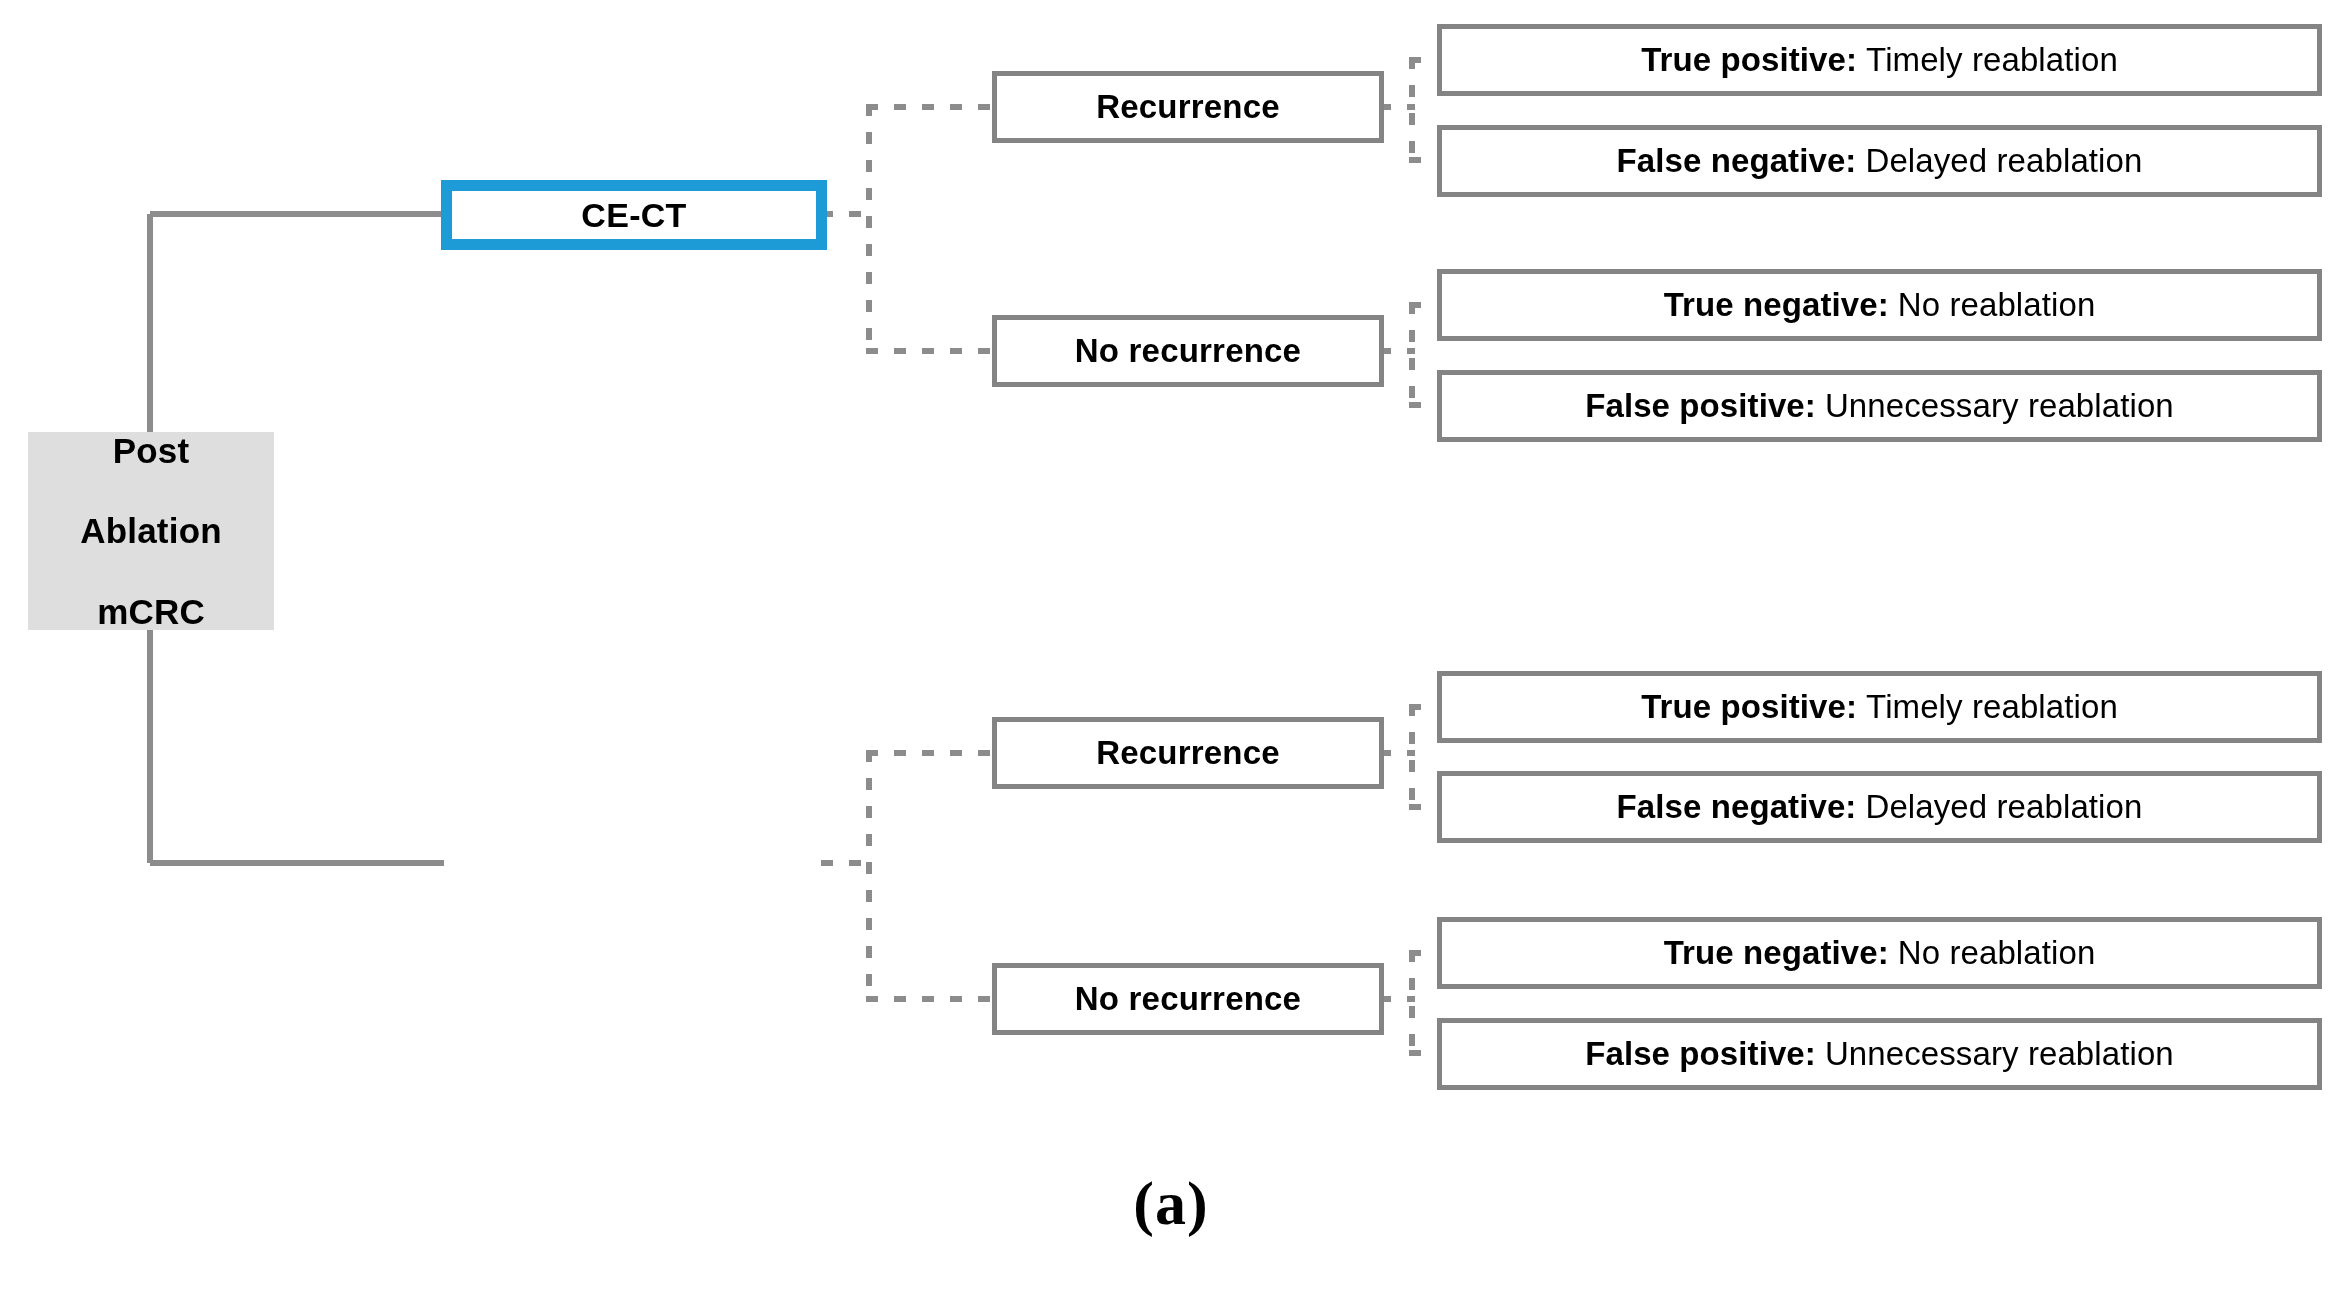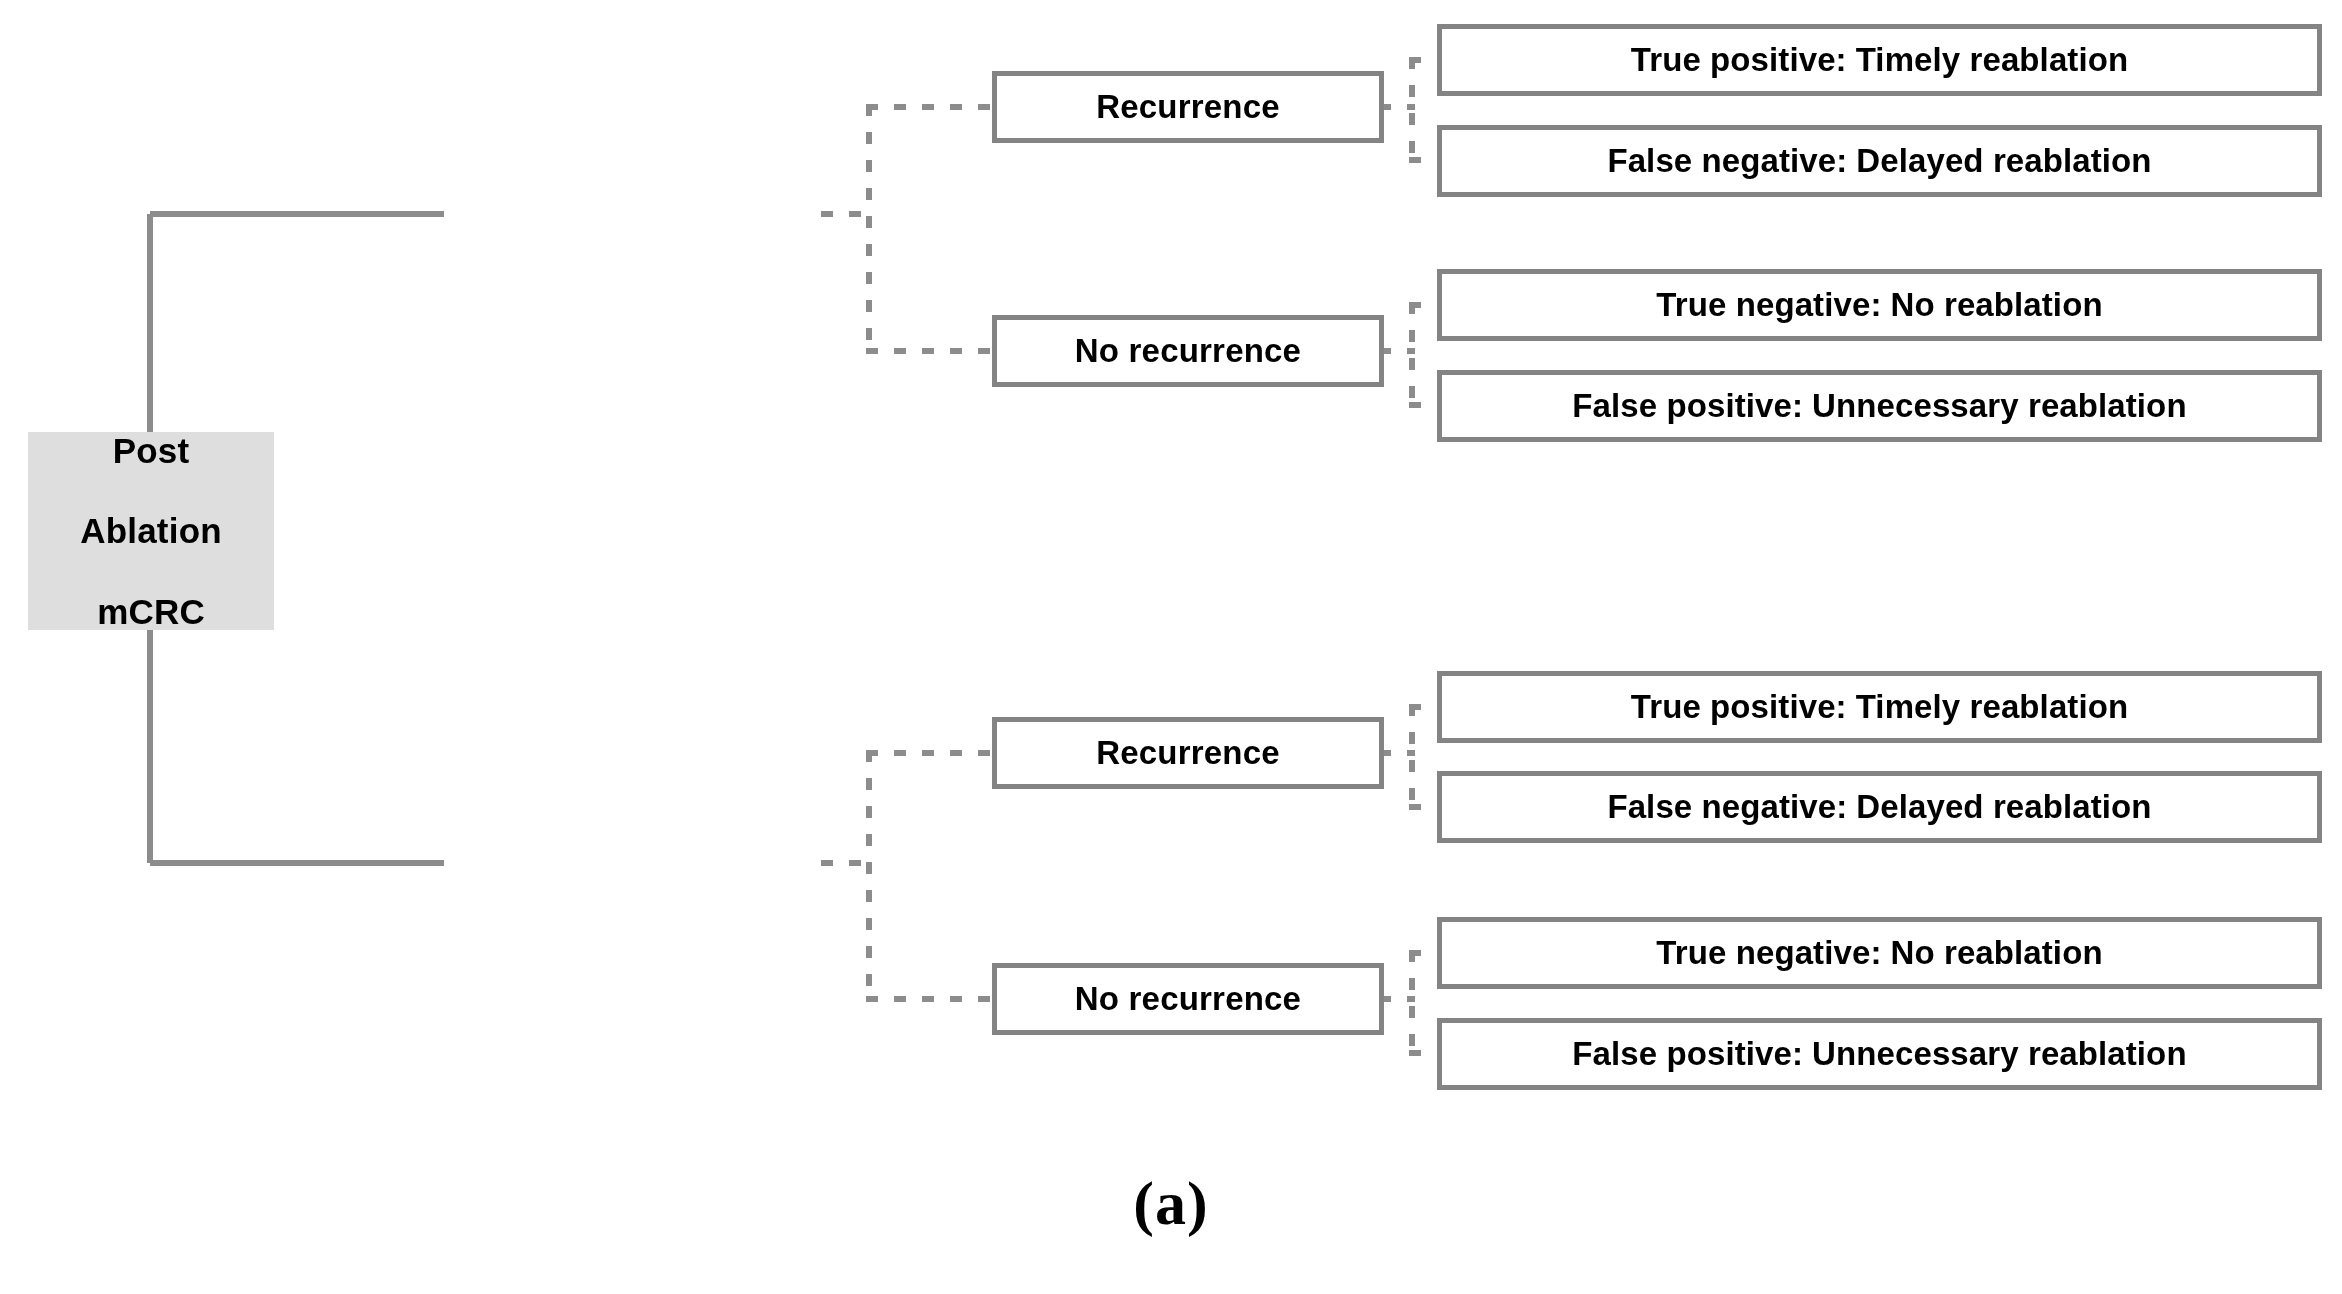--- a/index.html
+++ b/index.html
@@ -74,21 +74,21 @@
     font-size: 33px;
     letter-spacing: 0.1px;
     padding: 0 10px;
   }
   .node.outcome .lead {
     font-weight: bold;
     margin-right: 9px;
     white-space: pre;
   }
   .node.outcome .tail {
-    font-weight: bold;
+    font-weight: normal;
     white-space: pre;
   }
   .node.outcome .inner {
     display: flex;
     align-items: baseline;
     justify-content: center;
     white-space: nowrap;
   }
 
   
@@ -153,20 +153,23 @@
       <path d="M 1412 1053 L 1437 1053"></path>
     </g>
   </svg>
 
   <div class="node root" id="root-node" style="left:28px; top:432px; width:246px; height:198px;gap:39px;">
     <span class="line">Post</span>
     <span class="line">Ablation</span>
     <span class="line">mCRC</span>
   </div>
 
+  <div class="node modality cect" style="left:441px; top:180px; width:386px; height:70px;">
+    <span>CE-CT</span>
+  </div>
 
 
   <div class="node decision" style="left:992px; top:71px; width:392px; height:72px;">
     <span>Recurrence</span>
   </div>
 
   <div class="node decision" style="left:992px; top:315px; width:392px; height:72px;">
     <span>No recurrence</span>
   </div>
 

